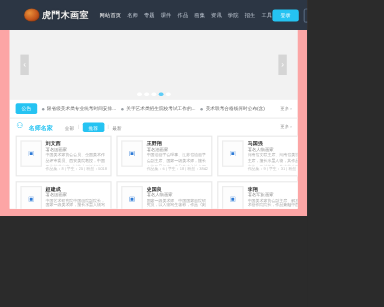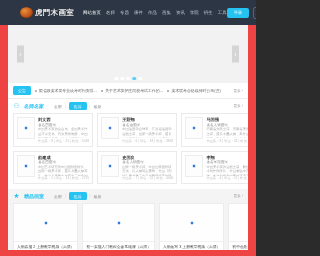--- a/index.html
+++ b/index.html
@@ -3,23 +3,23 @@
 <meta charset="utf-8">
 <style>
   * { box-sizing: border-box; margin: 0; padding: 0; }
   html, body {
     width: 256px; height: 256px;
     overflow: hidden;
     background: #2b2b2b;
     font-family: "Liberation Sans", sans-serif;
   }
   .viewport {
-    width: 256px; height: 256px;
+    width: 256px; height: 180px;
     position: relative;
-    background: #ef4444;
+    background: #fca5a5;
     display: flex; flex-direction: column;
   }
 
   
   .topbar {
     height: 25px;
     background: #2c3644;
     display: flex; align-items: center;
     padding: 0 10px 0 20px;
     flex: 0 0 auto;

